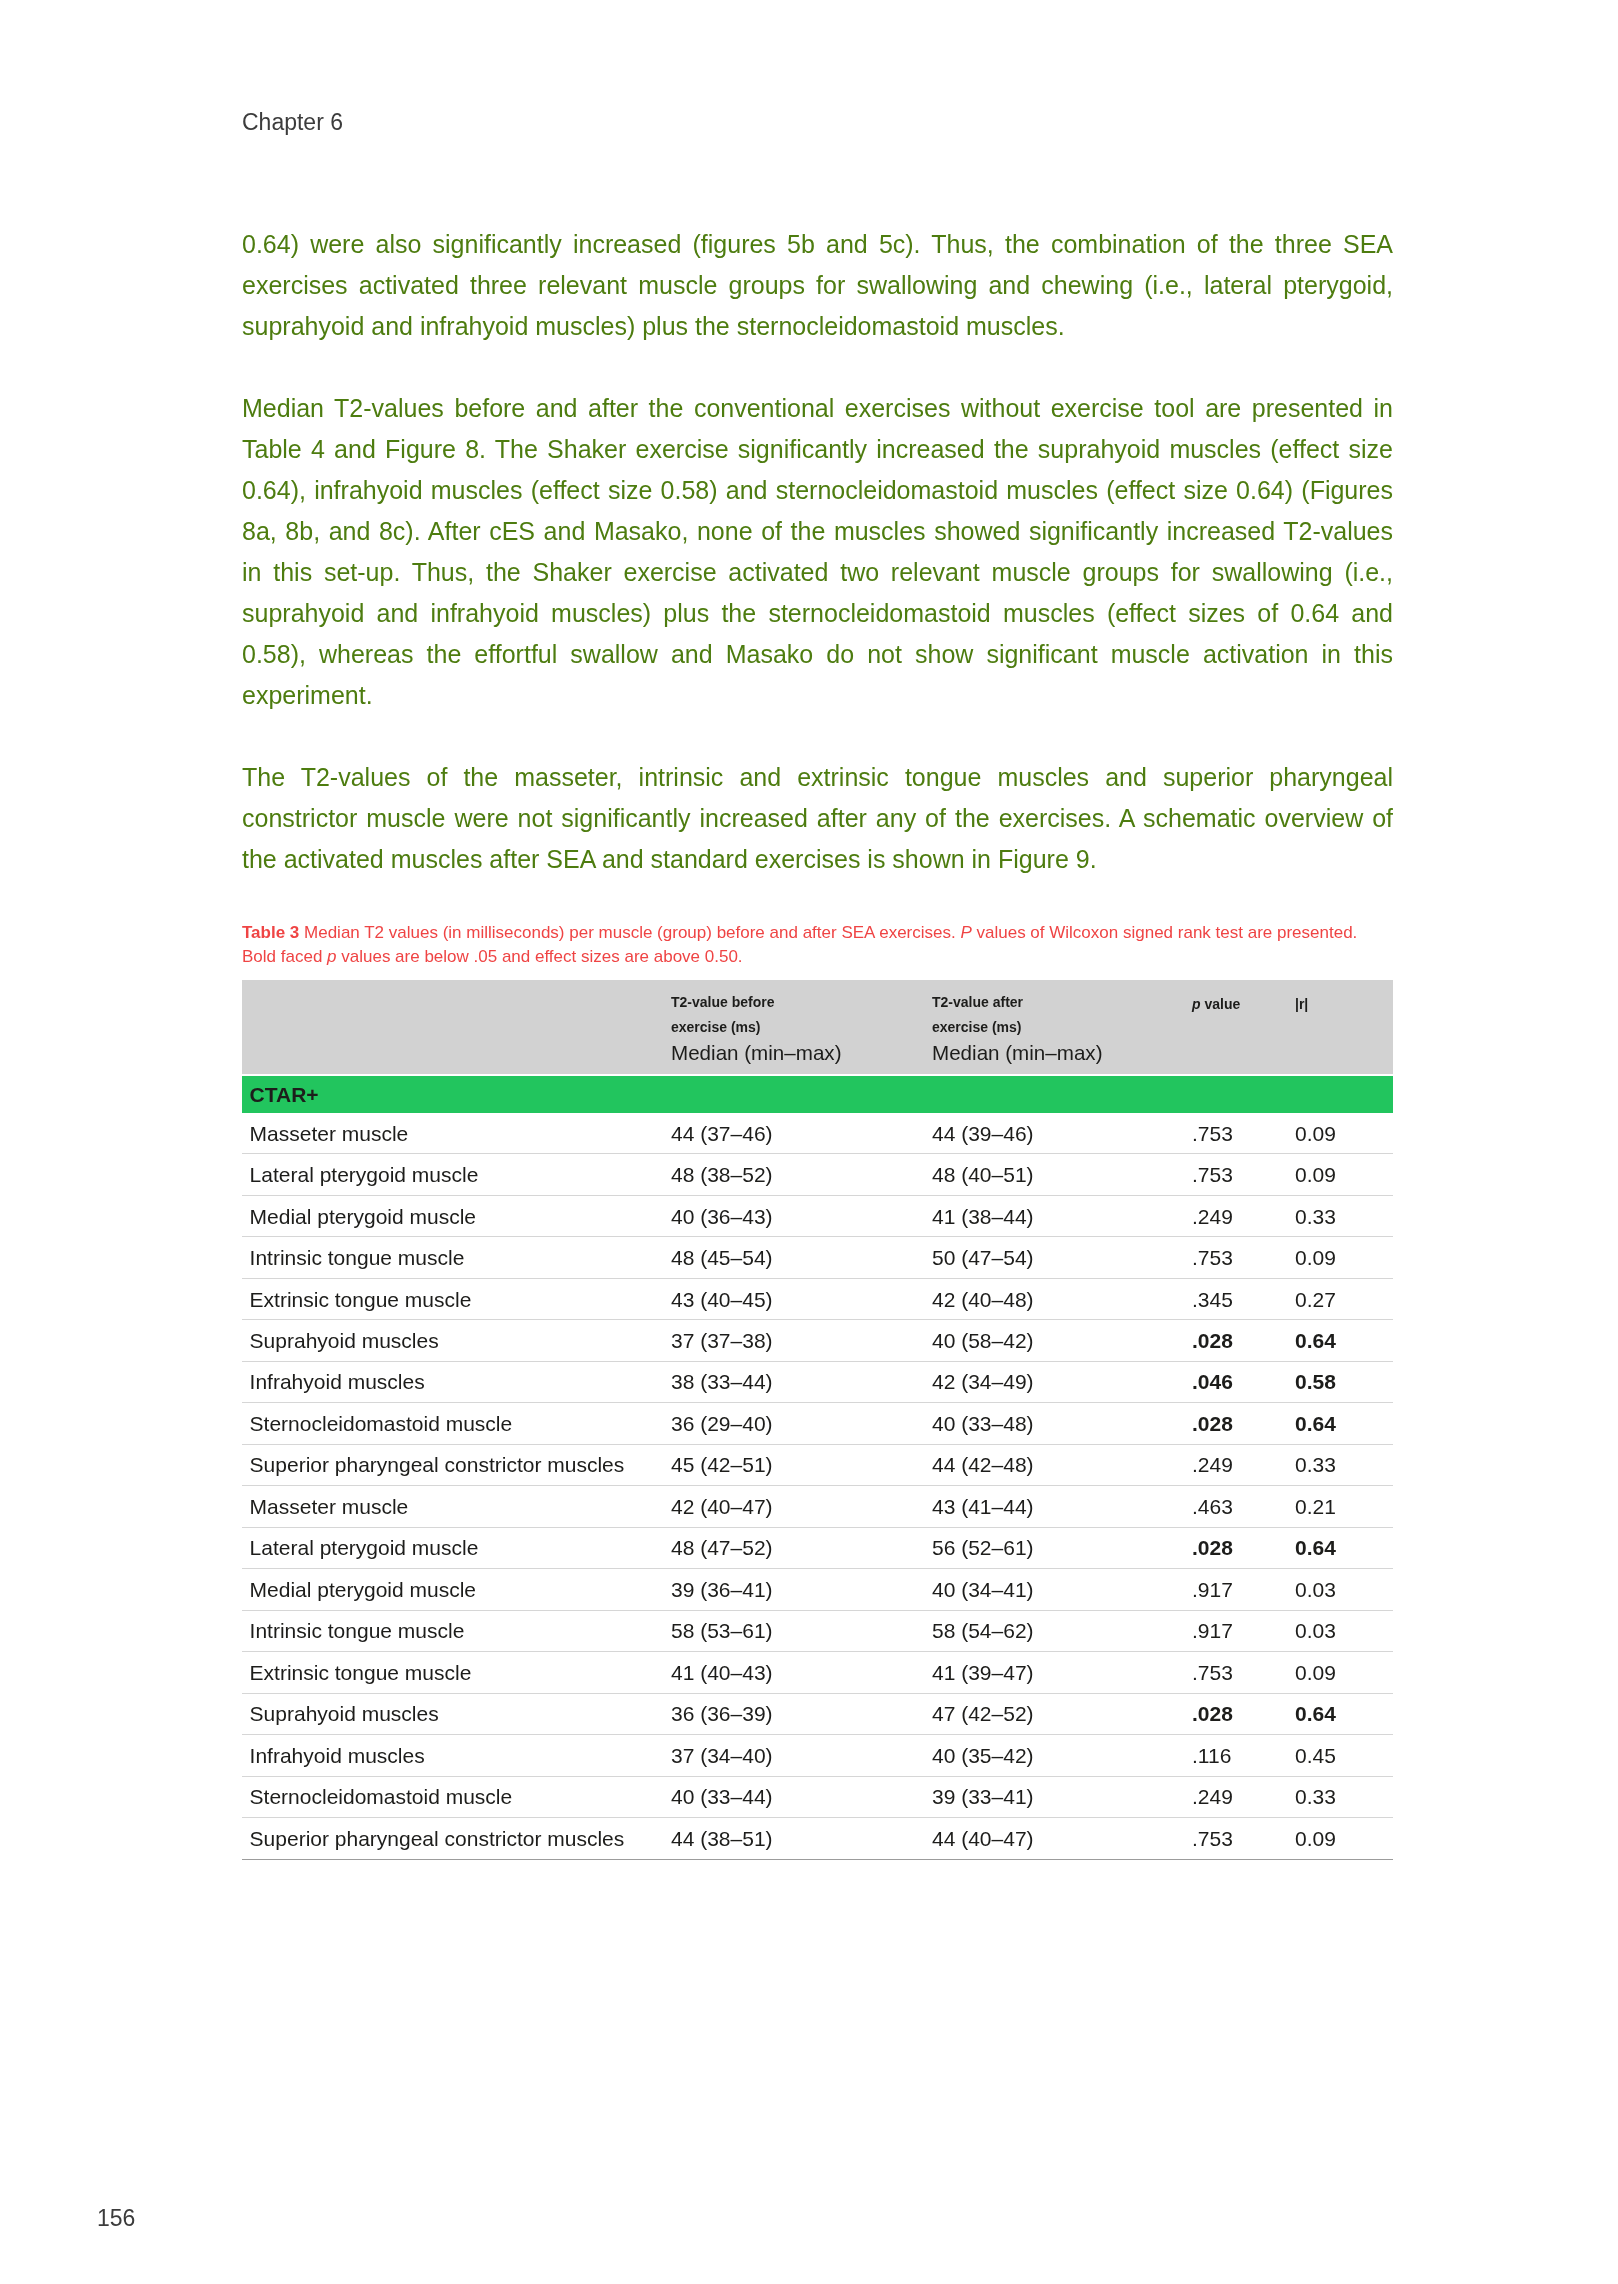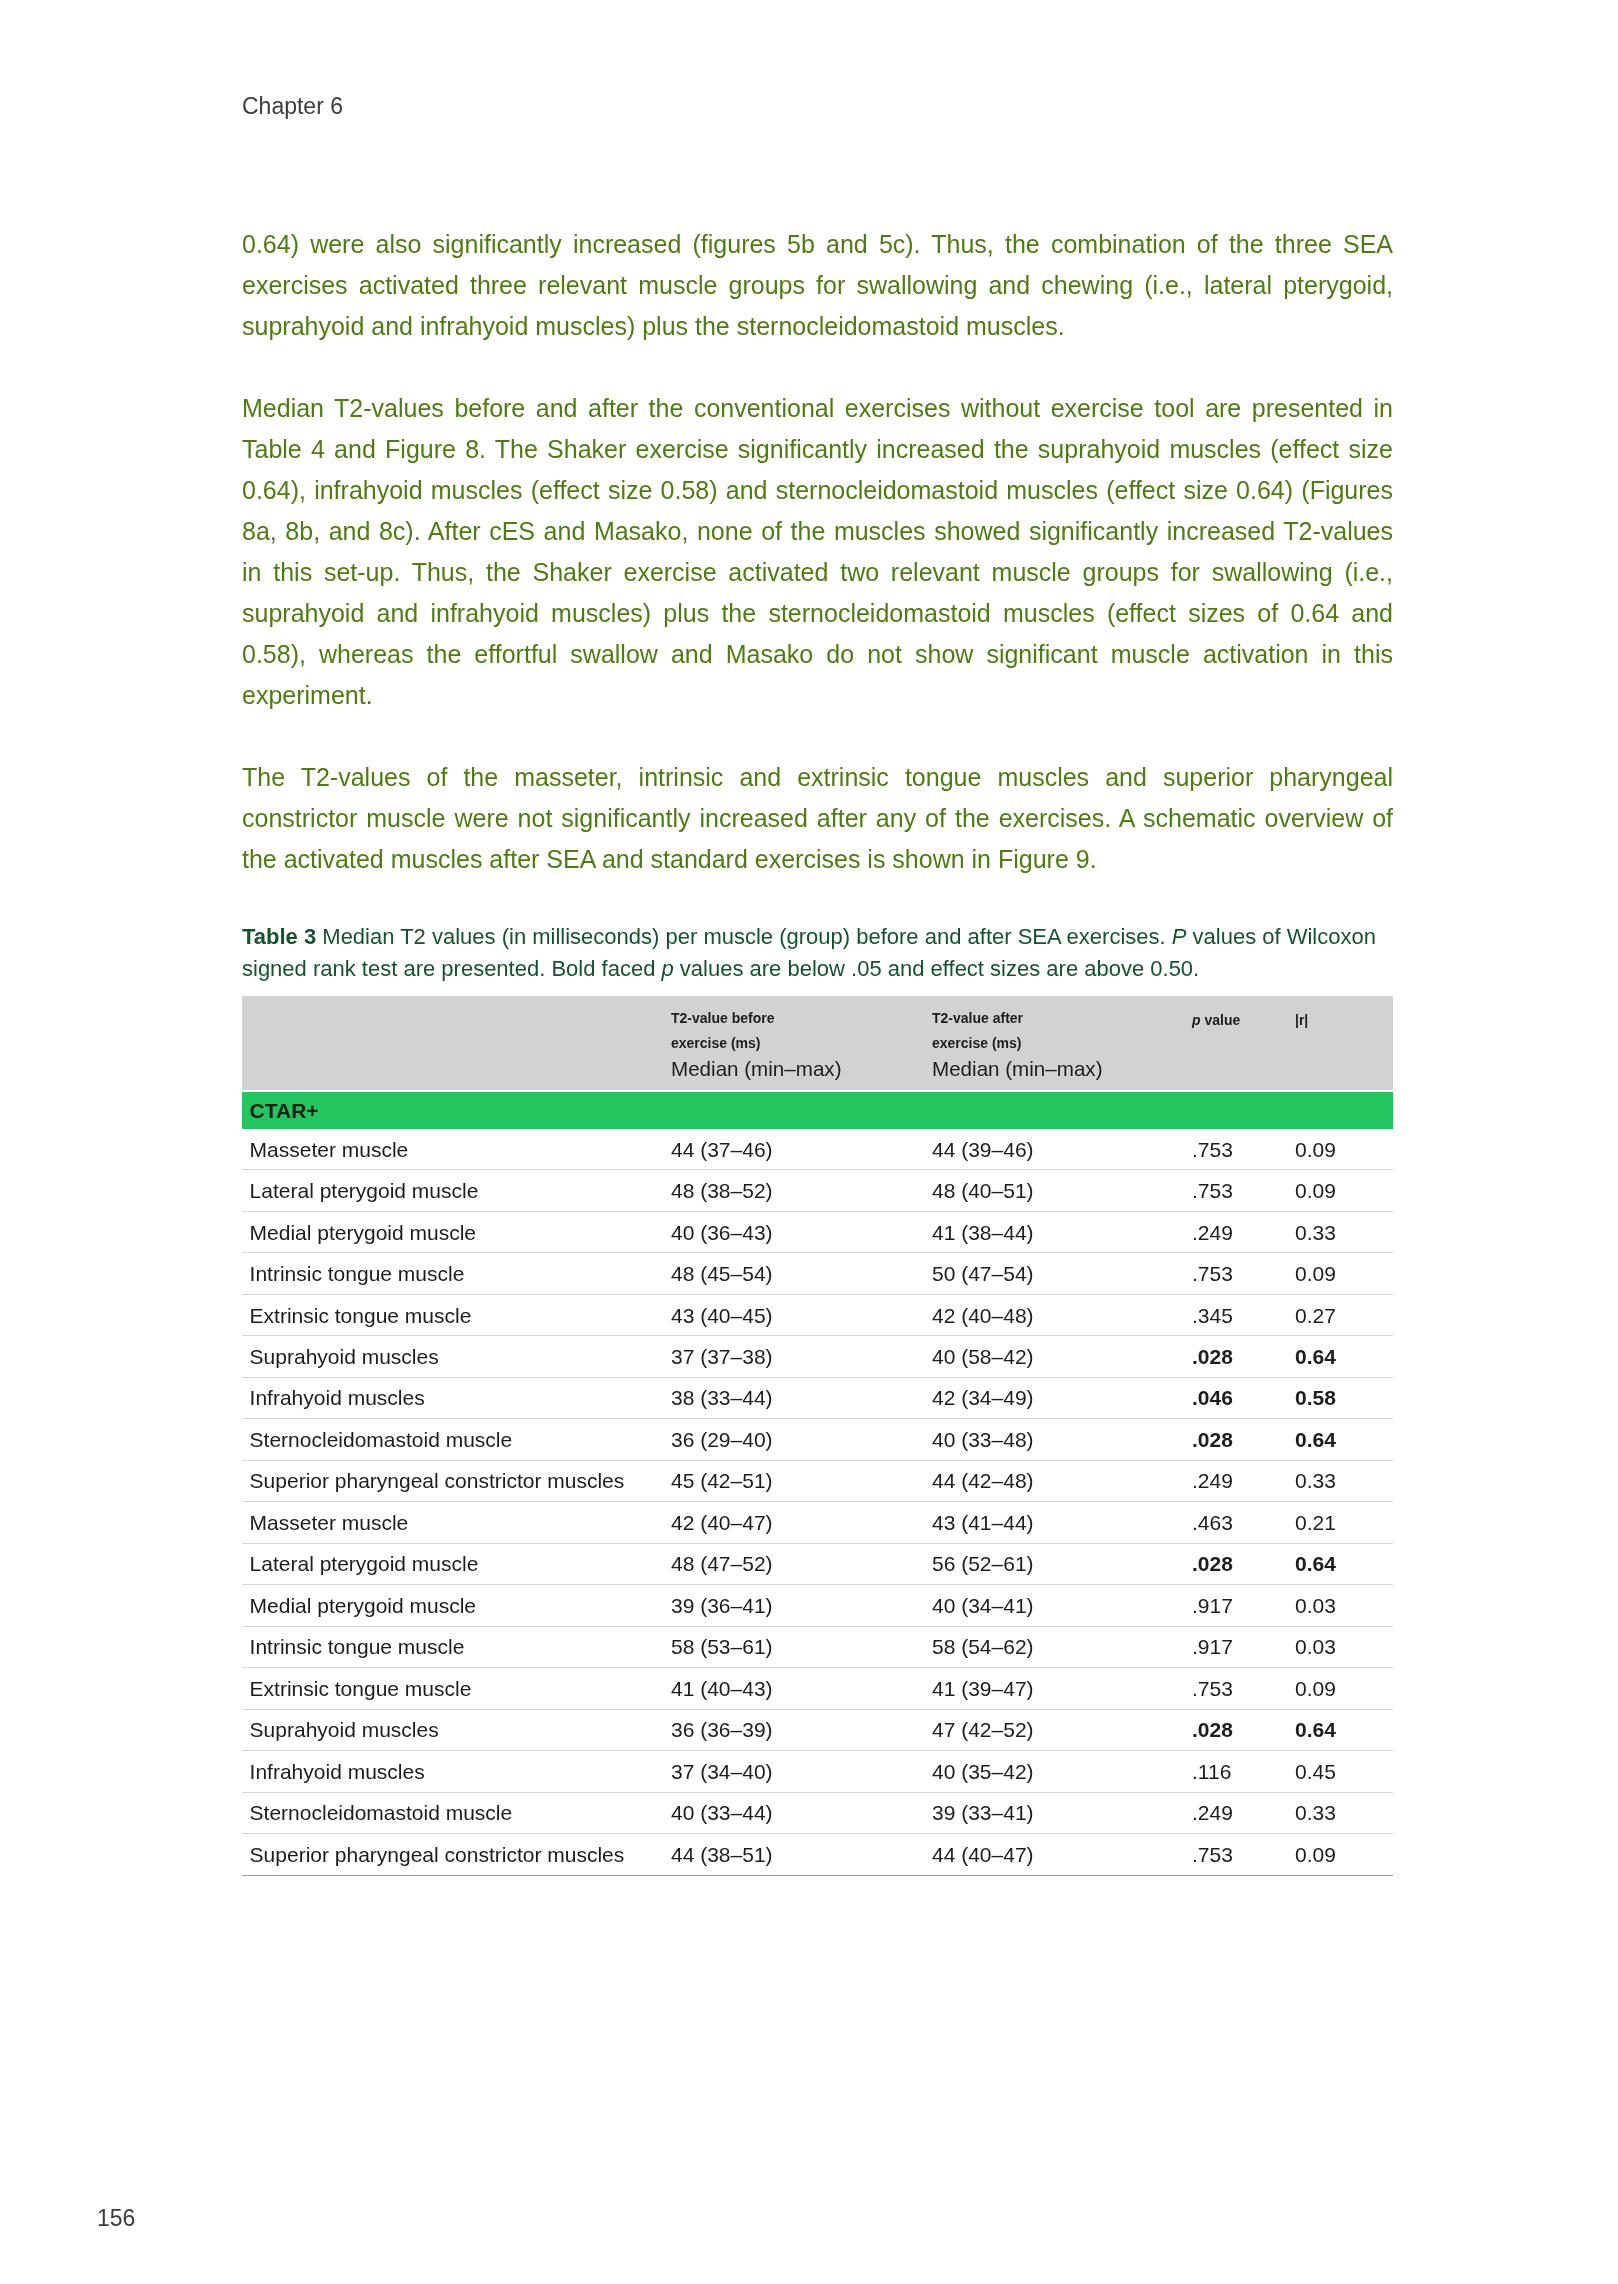--- a/index.html
+++ b/index.html
@@ -12,46 +12,46 @@
     height: 2284px;
     background: #ffffff;
     color: #1d1d1b;
     overflow: hidden;
     margin: 0 auto;
   }
 
   .chapter-head {
     position: absolute;
     left: 242px;
-    top: 93px;
+    top: 109px;
     font-size: 23px;
     color: #3c3c3c;
   }
 
   .content {
     position: absolute;
     left: 242px;
     top: 224px;
     width: 1151px;
   }
 
   .para {
     font-size: 25px;
     line-height: 41px;
     text-align: justify;
     margin: 0 0 41px 0;
     color: #4d7c0f;
   }
 
   .caption {
-    font-size: 22px;
-    line-height: 32px;
+    font-size: 17px;
+    line-height: 24px;
     margin-top: 7.6px;
     margin-bottom: 10.7px;
-    color: #14532d;
+    color: #ef4444;
   }
 
   .b { font-weight: bold; }
   .i { font-style: italic; }
 
   table.t3 {
     width: 1151px;
     border-collapse: collapse;
     table-layout: fixed;
     font-size: 21px;

